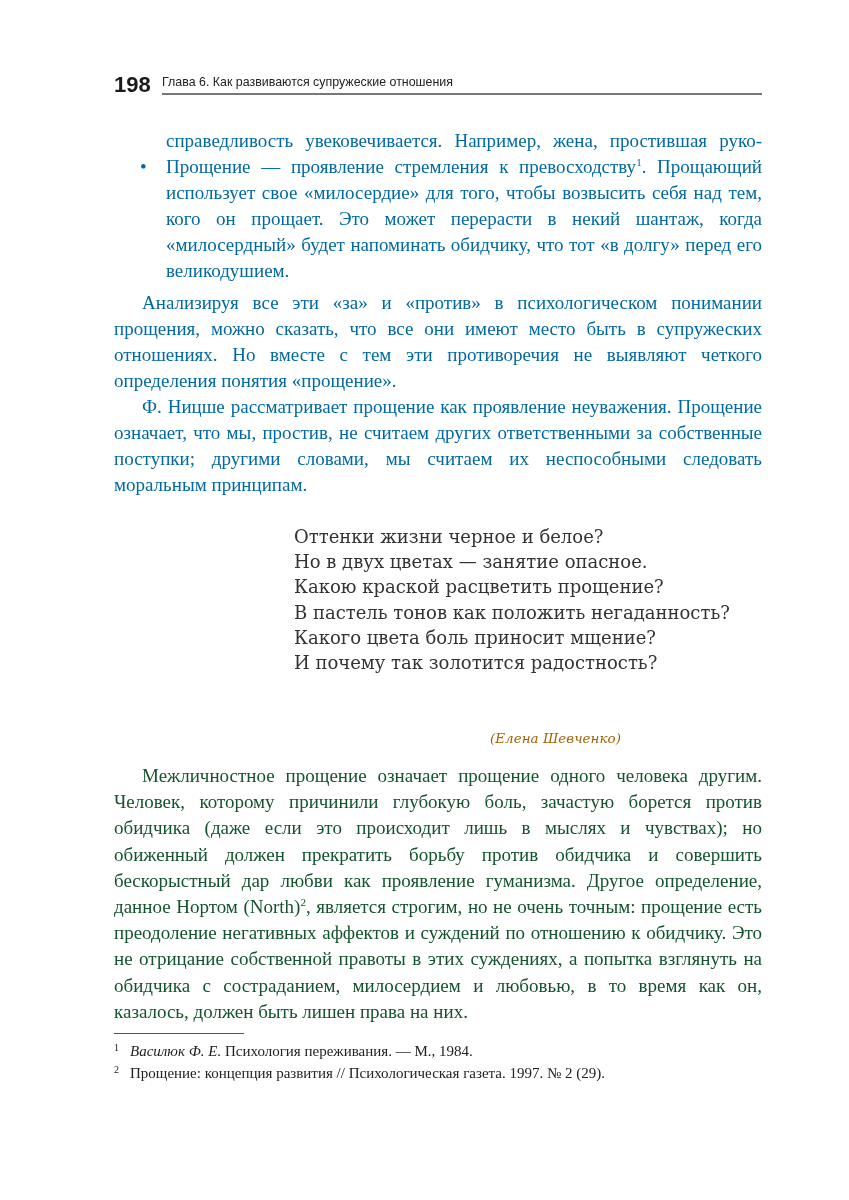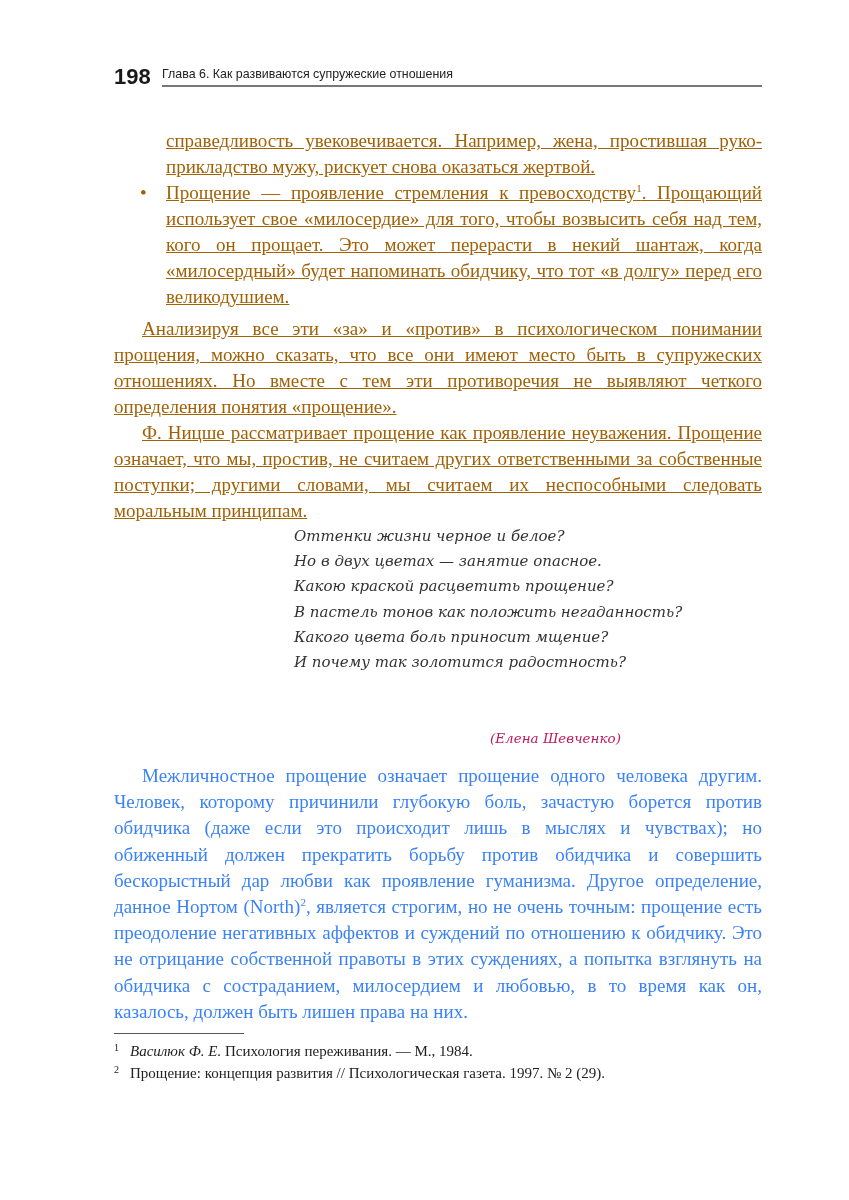--- a/index.html
+++ b/index.html
@@ -1,51 +1,50 @@
 <!DOCTYPE html>
 <html><head>
 <meta charset="utf-8">
 <style>
   html, body { margin: 0; padding: 0; background: #ffffff; }
   body { width: 849px; height: 1200px; position: relative; overflow: hidden; color: #222; }
-  .header { position: absolute; left: 114px; top: 64px; width: 648px; height: 26px; }
+  .header { position: absolute; left: 114px; top: 72px; width: 648px; height: 26px; }
   .page-num { position: absolute; left: 0; top: 0; font-family: "Liberation Sans", sans-serif; font-weight: bold; font-size: 22px; line-height: 26px; color: #1a1a1a; }
   .running-title { position: absolute; left: 48px; top: 2px; font-family: "Liberation Sans", sans-serif; font-size: 13.5px; line-height: 16px; color: #222; transform: scaleX(0.92); transform-origin: left; white-space: nowrap; }
   .header-rule { position: absolute; left: 48px; right: 0; top: 21px; height: 0; border-top: 2px solid #777; }
-  .content { position: absolute; left: 114px; top: 128px; width: 648px; font-family: "Liberation Serif", serif; font-size: 19px; line-height: 26px; color: #a16207; text-decoration: underline; }
+  .content { position: absolute; left: 114px; top: 128px; width: 648px; font-family: "Liberation Serif", serif; font-size: 19px; line-height: 26px; color: #0369a1; }
   .content p { margin: 0; text-align: justify; }
   .indent { text-indent: 28px; }
   .cont { padding-left: 52px; }
   .bullet { position: relative; padding-left: 52px; }
   .bullet-mark { position: absolute; left: 26px; top: 0; }
   .gap { height: 6px; }
   sup { font-size: 11px; line-height: 0; vertical-align: 7px; }
-  .poem { position: absolute; left: 294px; top: 524px; width: 330px; font-family: "DejaVu Serif", serif; font-size: 15px; line-height: 25.2px; color: #333; font-style: italic; }
+  .poem { position: absolute; left: 294px; top: 524px; width: 330px; font-family: "DejaVu Serif", serif; font-size: 18px; line-height: 25.2px; color: #333; }
   .poem-line { white-space: nowrap; }
-  .author { position: absolute; left: 490px; top: 730px; font-family: "DejaVu Serif", serif; font-style: italic; font-size: 13.5px; color: #be185d; white-space: nowrap; }
-  .content2 { position: absolute; left: 114px; top: 763px; width: 648px; font-family: "Liberation Serif", serif; font-size: 19px; line-height: 26.2px; color: #3b82f6; }
+  .author { position: absolute; left: 490px; top: 730px; font-family: "DejaVu Serif", serif; font-style: italic; font-size: 13.5px; color: #a16207; white-space: nowrap; }
+  .content2 { position: absolute; left: 114px; top: 763px; width: 648px; font-family: "Liberation Serif", serif; font-size: 19px; line-height: 26.2px; color: #14532d; }
   .content2 p { margin: 0; text-align: justify; }
   .fn-rule { position: absolute; left: 114px; top: 1033px; width: 130px; border-top: 1px solid #555; }
   .footnotes { position: absolute; left: 114px; top: 1040px; width: 648px; font-family: "Liberation Serif", serif; font-size: 15px; line-height: 22px; color: #222; }
   .fn { position: relative; padding-left: 16px; white-space: nowrap; }
   .fn-num { position: absolute; left: 0; top: -3px; font-size: 10px; }
   .it { font-style: italic; text-align: center; }
 </style>
 </head>
 <body>
 
 <div class="header">
   <span class="page-num">198</span>
   <span class="running-title">Глава 6. Как развиваются супружеские отношения</span>
   <div class="header-rule"></div>
 </div>
 
 <div class="content">
   <p class="cont" style="text-align-last: justify;">справедливость увековечивается. Например, жена, простившая руко-</p>
-  <p class="cont">прикладство мужу, рискует снова оказаться жертвой.</p>
   <p class="bullet"><span class="bullet-mark">•</span><span>Прощение — проявление стремления к превосходству</span><sup>1</sup><span>. Прощающий использует свое «милосердие» для того, чтобы возвысить себя над тем, кого он прощает. Это может перерасти в некий шантаж, когда «милосердный» будет напоминать обидчику, что тот «в долгу» перед его великодушием.</span></p>
   <div class="gap"></div>
   <p class="indent">Анализируя все эти «за» и «против» в психологическом понимании прощения, можно сказать, что все они имеют место быть в супружеских отношениях. Но вместе с тем эти противоречия не выявляют четкого определения понятия «прощение».</p>
   <p class="indent">Ф. Ницше рассматривает прощение как проявление неуважения. Прощение означает, что мы, простив, не считаем других ответственными за собственные поступки; другими словами, мы считаем их неспособными следовать моральным принципам.</p>
 </div>
 
 <div class="poem">
   <div class="poem-line">Оттенки жизни черное и белое?</div>
   <div class="poem-line">Но в двух цветах — занятие опасное.</div>
   <div class="poem-line">Какою краской расцветить прощение?</div>

